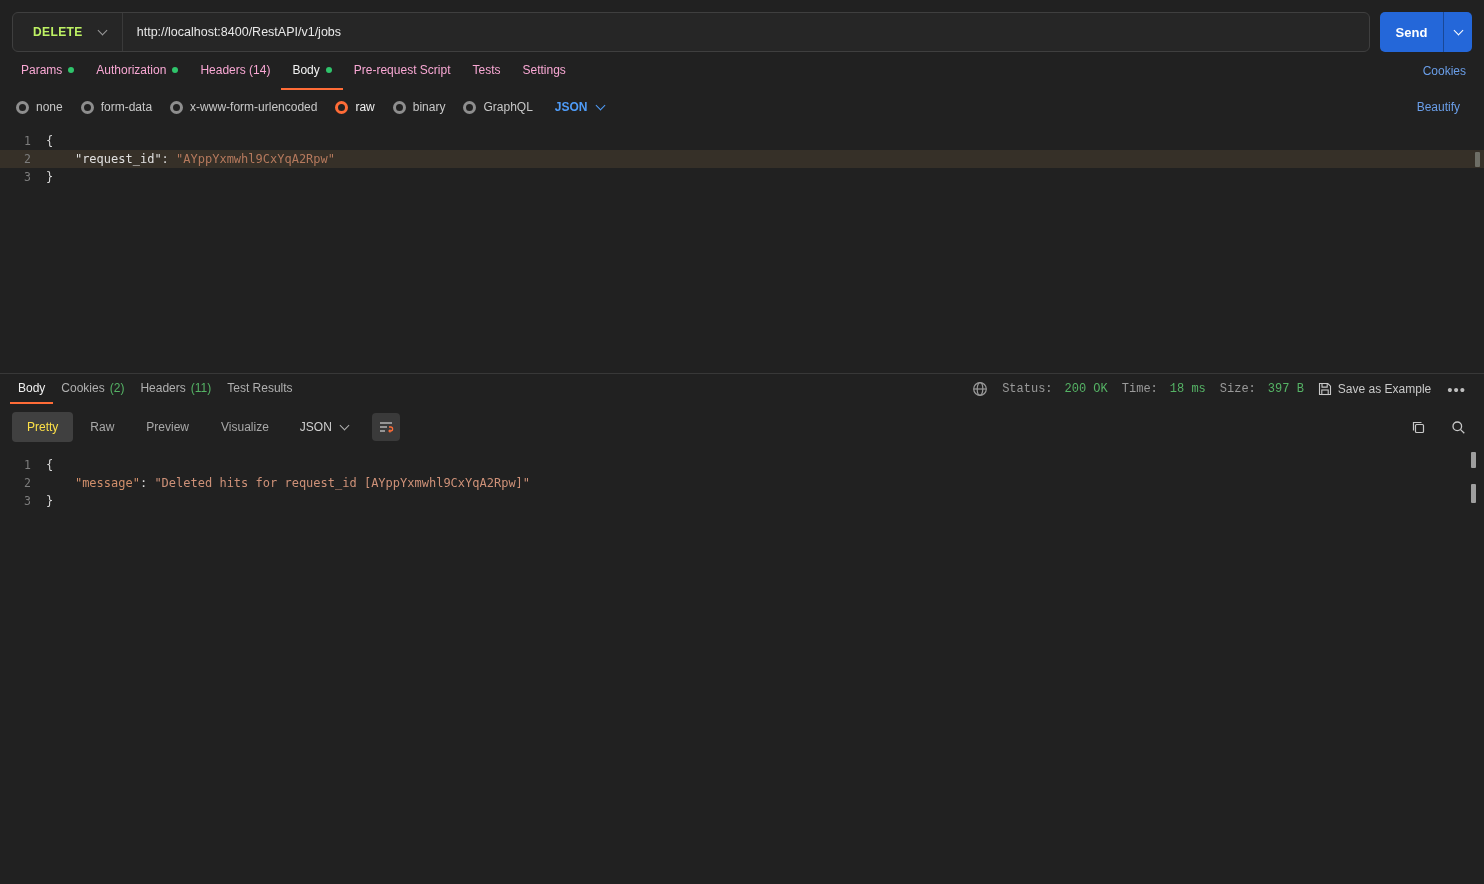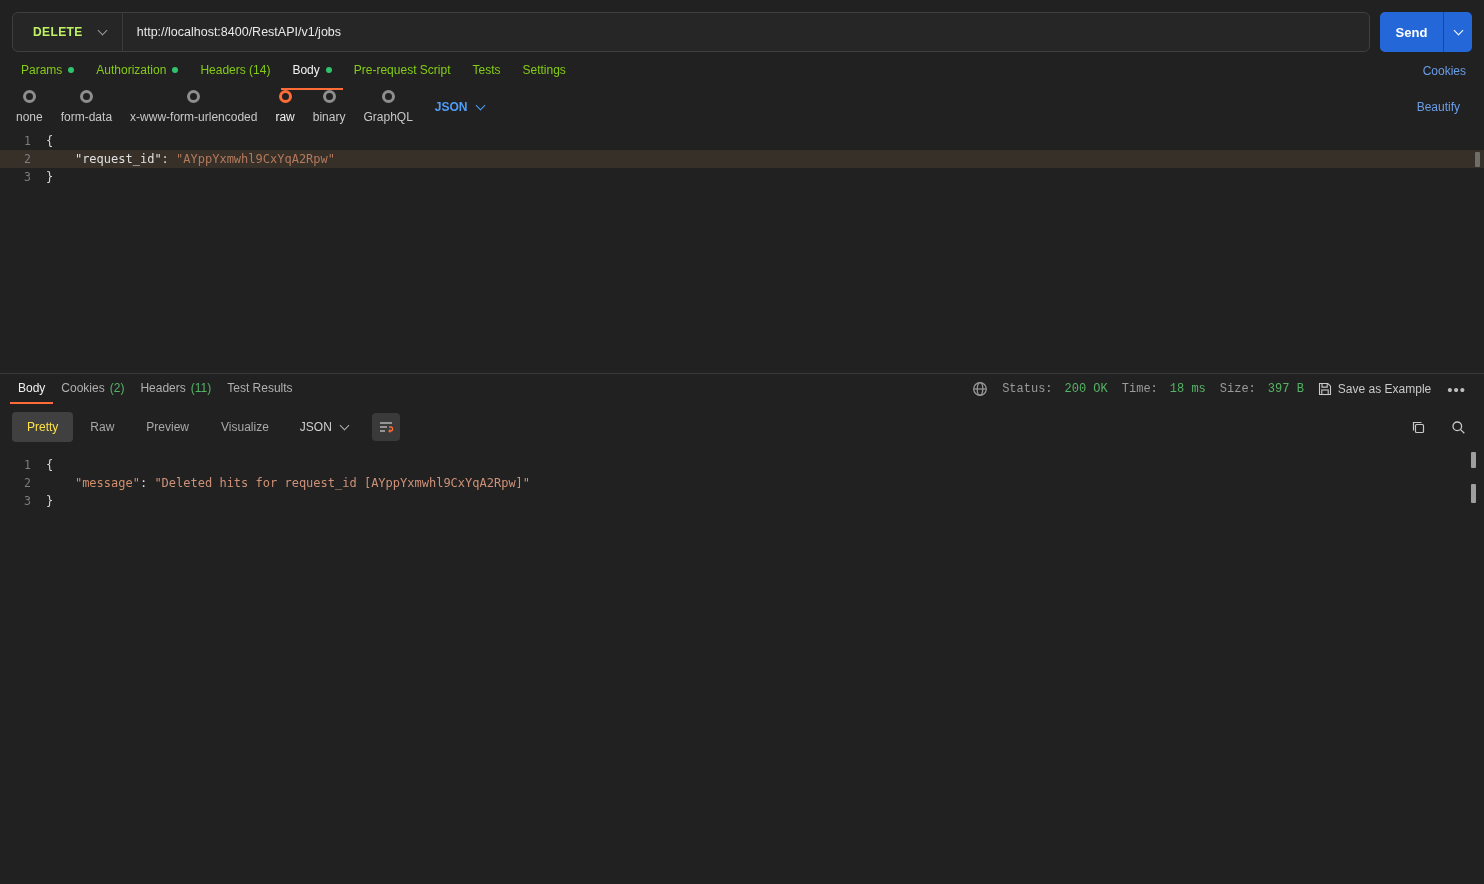--- a/index.html
+++ b/index.html
@@ -19,29 +19,29 @@
   .method-label { color:#bef264; font-weight:bold; font-size:12px; letter-spacing:.4px; }
   .chev { width:7px; height:7px; border-right:1.6px solid currentColor; border-bottom:1.6px solid currentColor; transform:rotate(45deg); display:inline-block; margin-top:-4px; }
   .method-chev { color:#9a9a9a; }
   .url-input { flex:1; background:transparent; border:none; outline:none; color:#e8e8e8; font-size:12.5px; padding:0 14px; font-family:"Liberation Sans", sans-serif; }
   .send-group { display:flex; height:40px; flex:none; border-radius:5px; overflow:hidden; }
   .send-main { background:#2467d9; color:#fff; font-size:13px; font-weight:bold; border:none; width:63px; cursor:pointer; font-family:"Liberation Sans", sans-serif; }
   .send-caret { background:#2467d9; border-left:1px solid rgba(0,0,0,.3); width:29px; display:flex; align-items:center; justify-content:center; color:#fff; cursor:pointer; }
 
   
   .req-tabs { display:flex; align-items:stretch; height:38px; padding:0 10px; flex:none; }
-  .tab { display:flex; align-items:center; gap:6px; padding:0 11px; font-size:12px; color:#84cc16; border-bottom:2px solid transparent; cursor:pointer; white-space:nowrap; }
+  .tab { display:flex; align-items:center; gap:6px; padding:0 11px; font-size:12px; color:#f9a8d4; border-bottom:2px solid transparent; cursor:pointer; white-space:nowrap; }
   .tab.active { color:#f3f3f3; border-bottom-color:#ff6c37; }
   .dot { width:6px; height:6px; border-radius:50%; background:#2fc46b; flex:none; }
   .spacer { flex:1; }
   .link { color:#6a9ee8; font-size:12px; cursor:pointer; display:flex; align-items:center; padding:0 8px; white-space:nowrap; }
 
   
   .mode-row { display:flex; align-items:center; height:34px; padding:0 16px; gap:18px; flex:none; }
-  .mode-opt { display:flex; align-items:center; gap:7px; font-size:12px; color:#c8c8c8; cursor:pointer; white-space:nowrap;flex-direction:column; }
+  .mode-opt { display:flex; align-items:center; gap:7px; font-size:12px; color:#c8c8c8; cursor:pointer; white-space:nowrap; }
   .radio { width:13px; height:13px; border-radius:50%; border:3.5px solid #8e8e8e; background:transparent; flex:none; }
   .mode-opt.selected .radio { border-color:#ff6c37; }
   .mode-opt.selected .mode-label { color:#f0f0f0; }
   .lang-select { display:flex; align-items:center; gap:9px; color:#4f9cf8; font-size:12px; font-weight:bold; cursor:pointer; margin-left:4px; }
   .lang-chev { color:#4f9cf8; }
 
   
   .editor { flex:none; height:250px; border-bottom:1px solid #383838; position:relative; padding-top:8px; font-family:"DejaVu Sans Mono", monospace; font-size:12px; line-height:18px; }
   .code-line { display:flex; align-items:stretch; }
   .gutter { width:46px; flex:none; text-align:right; padding-right:15px; color:#7d7d7d; user-select:none; font-size:11.5px; }

